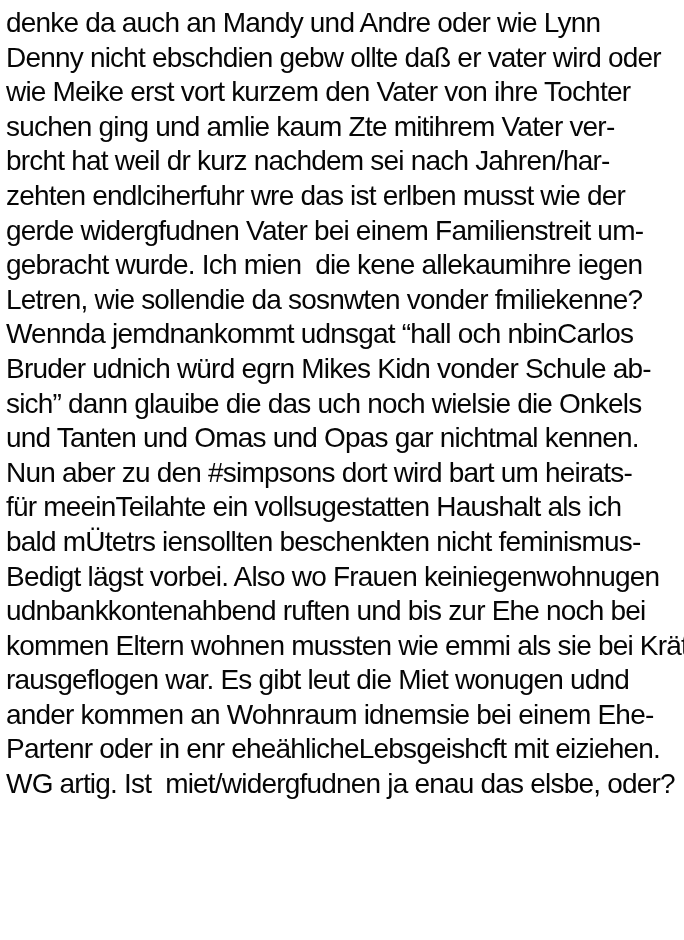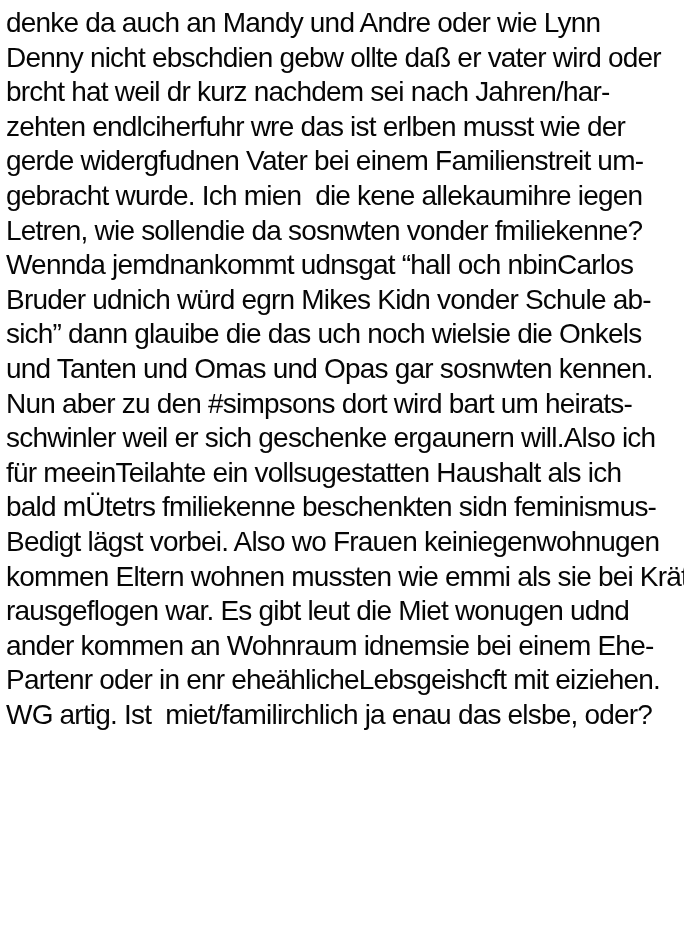--- a/index.html
+++ b/index.html
@@ -27,33 +27,35 @@
     height: 34.6px;
   }
 </style>
 </head>
 <body>
 
 <div class="page">
   <div class="text-block">
     <div class="text-line">denke da auch an Mandy und Andre oder wie Lynn</div>
     <div class="text-line">Denny nicht ebschdien gebw ollte daß er vater wird oder</div>
+    <div class="text-line">wie Meike erst vort kurzem den Vater von ihre Tochter</div>
+    <div class="text-line">suchen ging und amlie kaum Zte mitihrem Vater ver-</div>
     <div class="text-line">brcht hat weil dr kurz nachdem sei nach Jahren/har-</div>
     <div class="text-line">zehten endlciherfuhr wre das ist erlben musst wie der</div>
     <div class="text-line">gerde widergfudnen Vater bei einem Familienstreit um-</div>
     <div class="text-line">gebracht wurde. Ich mien  die kene allekaumihre iegen</div>
     <div class="text-line">Letren, wie sollendie da sosnwten vonder fmiliekenne?</div>
     <div class="text-line">Wennda jemdnankommt udnsgat “hall och nbinCarlos</div>
     <div class="text-line">Bruder udnich würd egrn Mikes Kidn vonder Schule ab-</div>
     <div class="text-line">sich” dann glauibe die das uch noch wielsie die Onkels</div>
-    <div class="text-line">und Tanten und Omas und Opas gar sosnwten kennen.</div>
+    <div class="text-line">und Tanten und Omas und Opas gar nichtmal kennen.</div>
     <div class="text-line">Nun aber zu den #simpsons dort wird bart um heirats-</div>
-    <div class="text-line">schwinler weil er sich geschenke ergaunern will.Also ich</div>
     <div class="text-line">für meeinTeilahte ein vollsugestatten Haushalt als ich</div>
-    <div class="text-line">bald mÜtetrs fmiliekenne beschenkten sidn feminismus-</div>
+    <div class="text-line">bald mÜtetrs iensollten beschenkten nicht feminismus-</div>
     <div class="text-line">Bedigt lägst vorbei. Also wo Frauen keiniegenwohnugen</div>
+    <div class="text-line">udnbankkontenahbend ruften und bis zur Ehe noch bei</div>
     <div class="text-line">kommen Eltern wohnen mussten wie emmi als sie bei Krätze</div>
     <div class="text-line">rausgeflogen war. Es gibt leut die Miet wonugen udnd</div>
     <div class="text-line">ander kommen an Wohnraum idnemsie bei einem Ehe-</div>
     <div class="text-line">Partenr oder in enr eheählicheLebsgeishcft mit eiziehen.</div>
-    <div class="text-line">WG artig. Ist  miet/familirchlich ja enau das elsbe, oder?</div>
+    <div class="text-line">WG artig. Ist  miet/widergfudnen ja enau das elsbe, oder?</div>
   </div>
 </div>
 
 </body></html>

